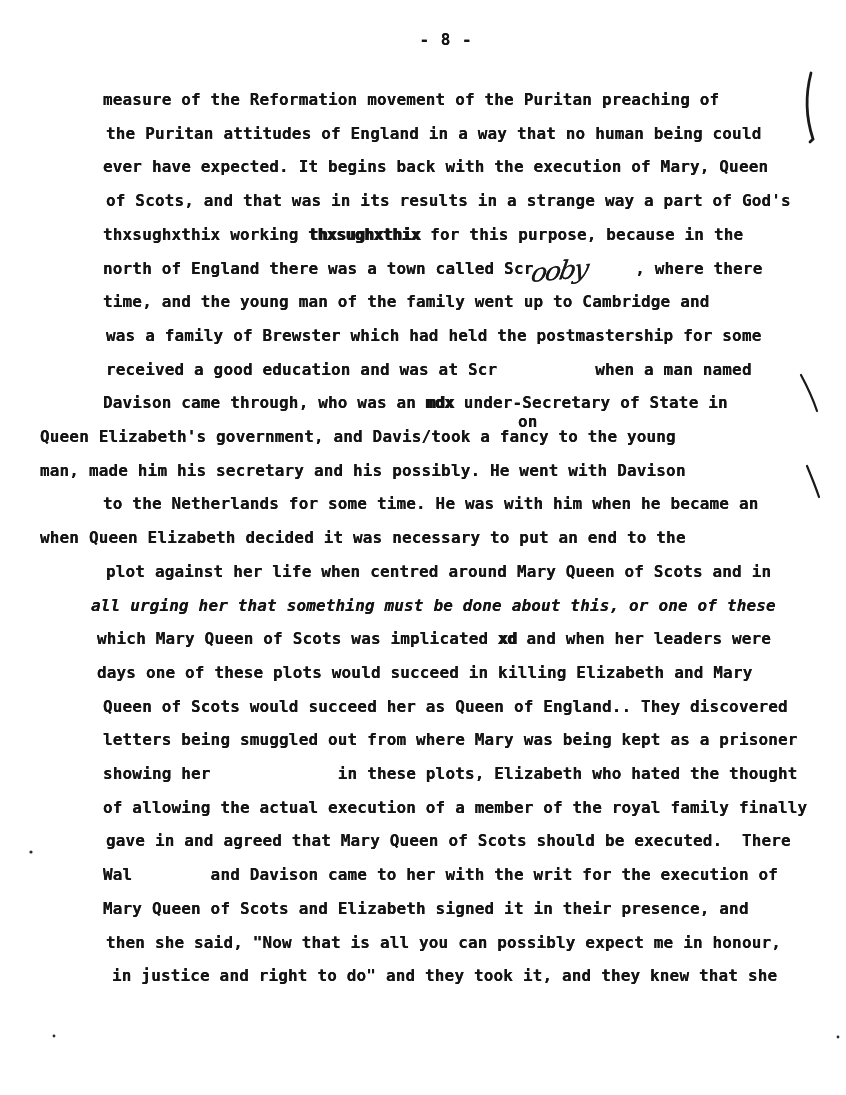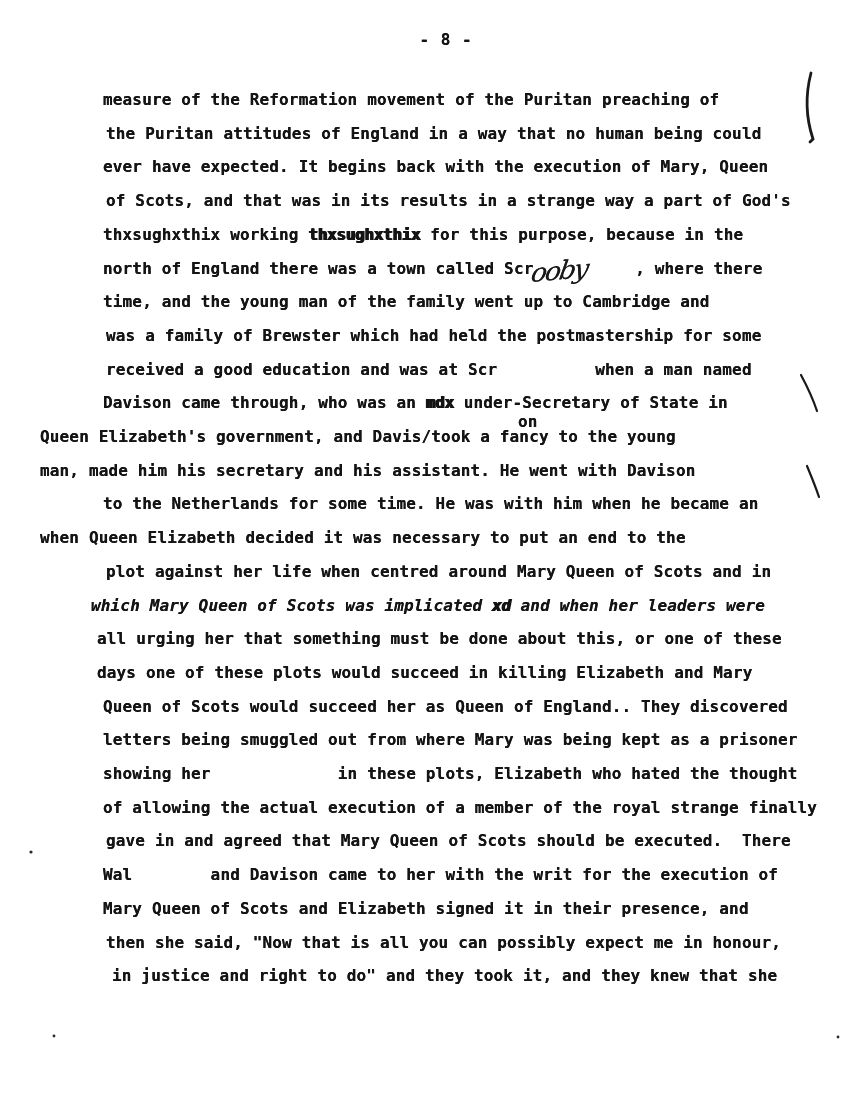--- a/index.html
+++ b/index.html
@@ -68,31 +68,31 @@
       <div class="line"><span>the Puritan attitudes of England in a way that no human being could</span></div>
       <div class="line"><span>ever have expected. It begins back with the execution of Mary, Queen</span></div>
       <div class="line"><span>of Scots, and that was in its results in a strange way a part of God's</span></div>
       <div class="line"><span>thxsughxthix working </span><span class="strike">thxsughxthix</span><span> for this purpose, because in the</span></div>
       <div class="line"><span>north of England there was a town called Scr</span><span class="hand">ooby</span><span> , where there</span></div>
       <div class="line"><span>time, and the young man of the family went up to Cambridge and</span></div>
       <div class="line"><span>was a family of Brewster which had held the postmastership for some</span></div>
       <div class="line"><span>received a good education and was at Scr          when a man named</span></div>
       <div class="line"><span>Davison came through, who was an </span><span class="strike">mdx</span><span> under-Secretary of State in</span></div>
       <div class="line"><span>Queen Elizabeth's government, and Davis/took a fancy to the young</span></div>
-      <div class="line"><span>man, made him his secretary and his assistant. He went with Davison</span></div>
+      <div class="line"><span>man, made him his secretary and his possibly. He went with Davison</span></div>
       <div class="line"><span>to the Netherlands for some time. He was with him when he became an</span></div>
       <div class="line"><span>when Queen Elizabeth decided it was necessary to put an end to the</span></div>
       <div class="line"><span>plot against her life when centred around Mary Queen of Scots and in</span></div>
+      <div class="line"><span>all urging her that something must be done about this, or one of these</span></div>
       <div class="line"><span>which Mary Queen of Scots was implicated </span><span class="strike">xd</span><span> and when her leaders were</span></div>
-      <div class="line"><span>all urging her that something must be done about this, or one of these</span></div>
       <div class="line"><span>days one of these plots would succeed in killing Elizabeth and Mary</span></div>
       <div class="line"><span>Queen of Scots would succeed her as Queen of England.. They discovered</span></div>
       <div class="line"><span>letters being smuggled out from where Mary was being kept as a prisoner</span></div>
       <div class="line"><span>showing her             in these plots, Elizabeth who hated the thought</span></div>
-      <div class="line"><span>of allowing the actual execution of a member of the royal strange finally</span></div>
+      <div class="line"><span>of allowing the actual execution of a member of the royal family finally</span></div>
       <div class="line"><span>gave in and agreed that Mary Queen of Scots should be executed.  There</span></div>
       <div class="line"><span>Wal        and Davison came to her with the writ for the execution of</span></div>
       <div class="line"><span>Mary Queen of Scots and Elizabeth signed it in their presence, and</span></div>
       <div class="line"><span>then she said, "Now that is all you can possibly expect me in honour,</span></div>
       <div class="line"><span>in justice and right to do" and they took it, and they knew that she</span></div>
     </div>
 
   <div class="insertion">on</div>
 
   <svg class="marks" width="846" height="1095" viewBox="0 0 846 1095">

